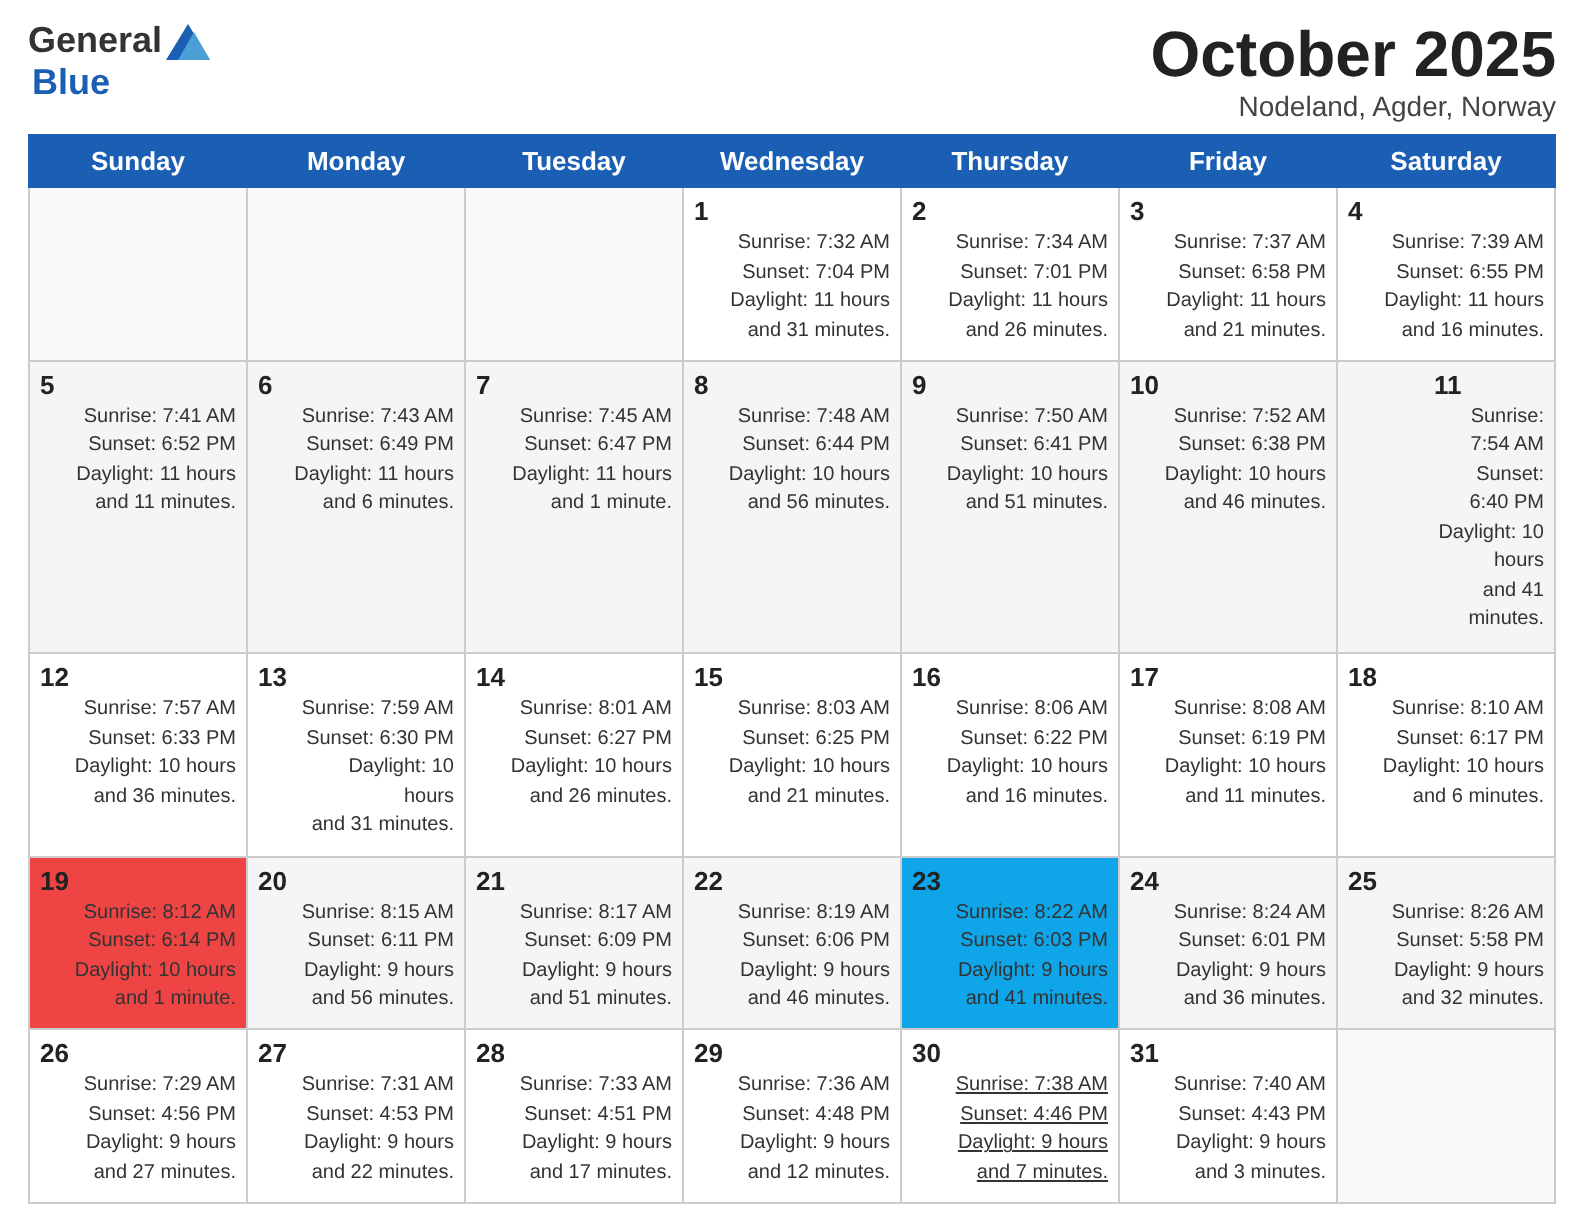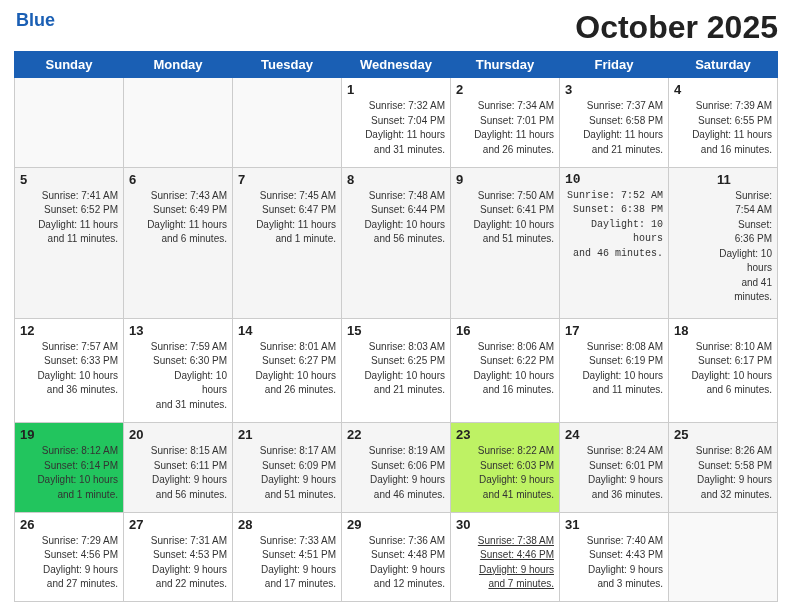--- a/index.html
+++ b/index.html
@@ -101,26 +101,34 @@
     .calendar thead tr th {
       background: #1a5fb4;
     }
   </style>
 </head>
 <body>
 
 <div class="page">
   <div class="header">
     <div class="logo">
+      <div class="logo-text">
+        <span class="logo-general">General</span>
+        <svg width="22" height="18" viewBox="0 0 22 18" style="margin:0 2px;">
+          <polygon points="0,18 11,0 22,18" fill="#1a5fb4"></polygon>
+          <polygon points="6,18 14,4 22,18" fill="#4a9fd4"></polygon>
+        </svg>
+      </div>
       <div style="display:flex; align-items:flex-end;">
         <span class="logo-blue" style="color:#1a5fb4;font-size:18px;font-weight:bold;margin-left:2px;">Blue</span>
       </div>
     </div>
     <div class="title-block">
       <div class="month-title">October 2025</div>
+      <div class="location">Nodeland, Agder, Norway</div>
     </div>
   </div>
 
   <table class="calendar">
     <thead>
       <tr>
       <th>Sunday</th>
           <th>Monday</th>
           <th>Tuesday</th>
           <th>Wednesday</th>
@@ -192,31 +200,31 @@
 Daylight: 10 hours
 and 56 minutes.</div>
           </td>
           <td style="background: rgb(245, 245, 245);">
             <span class="day-num">9</span>
             <div class="day-info" style="white-space: pre-line;">Sunrise: 7:50 AM
 Sunset: 6:41 PM
 Daylight: 10 hours
 and 51 minutes.</div>
           </td>
-          <td style="background: rgb(245, 245, 245); font-family: Liberation Mono, monospace;">
+          <td style="background: rgb(245, 245, 245);">
             <span class="day-num">10</span>
             <div class="day-info" style="white-space: pre-line;">Sunrise: 7:52 AM
 Sunset: 6:38 PM
 Daylight: 10 hours
 and 46 minutes.</div>
           </td>
           <td style="background: rgb(245, 245, 245); padding-left: 48px;">
             <span class="day-num">11</span>
             <div class="day-info" style="white-space: pre-line;">Sunrise: 7:54 AM
-Sunset: 6:36 PM
+Sunset: 6:40 PM
 Daylight: 10 hours
 and 41 minutes.</div>
           </td>
         </tr>
         <tr>
           <td>
             <span class="day-num">12</span>
             <div class="day-info" style="white-space: pre-line;">Sunrise: 7:57 AM
 Sunset: 6:33 PM
 Daylight: 10 hours
@@ -259,21 +267,21 @@
           </td>
           <td>
             <span class="day-num">18</span>
             <div class="day-info" style="white-space: pre-line;">Sunrise: 8:10 AM
 Sunset: 6:17 PM
 Daylight: 10 hours
 and 6 minutes.</div>
           </td>
         </tr>
         <tr style="background: rgb(245, 245, 245);">
-          <td style="background: #22c55e;">
+          <td style="background: #ef4444;">
             <span class="day-num">19</span>
             <div class="day-info" style="white-space: pre-line;">Sunrise: 8:12 AM
 Sunset: 6:14 PM
 Daylight: 10 hours
 and 1 minute.</div>
           </td>
           <td style="background: rgb(245, 245, 245);">
             <span class="day-num">20</span>
             <div class="day-info" style="white-space: pre-line;">Sunrise: 8:15 AM
 Sunset: 6:11 PM
@@ -287,21 +295,21 @@
 Daylight: 9 hours
 and 51 minutes.</div>
           </td>
           <td style="background: rgb(245, 245, 245);">
             <span class="day-num">22</span>
             <div class="day-info" style="white-space: pre-line;">Sunrise: 8:19 AM
 Sunset: 6:06 PM
 Daylight: 9 hours
 and 46 minutes.</div>
           </td>
-          <td style="background: #bef264;">
+          <td style="background: #0ea5e9;">
             <span class="day-num">23</span>
             <div class="day-info" style="white-space: pre-line;">Sunrise: 8:22 AM
 Sunset: 6:03 PM
 Daylight: 9 hours
 and 41 minutes.</div>
           </td>
           <td style="background: rgb(245, 245, 245);">
             <span class="day-num">24</span>
             <div class="day-info" style="white-space: pre-line;">Sunrise: 8:24 AM
 Sunset: 6:01 PM

